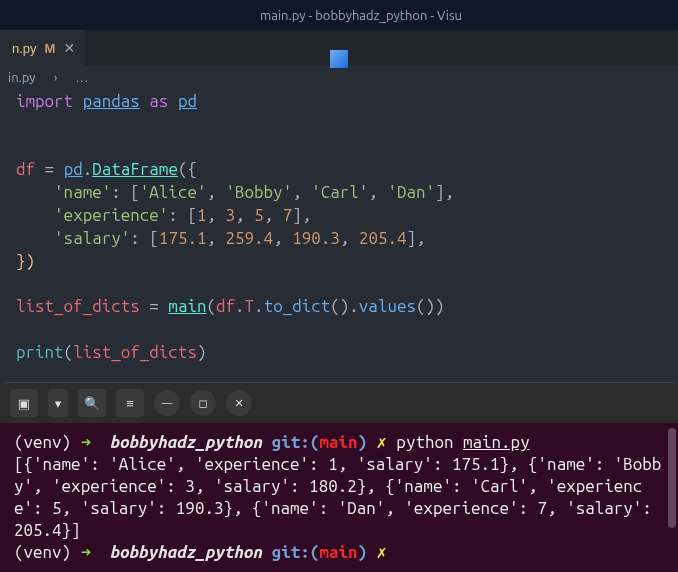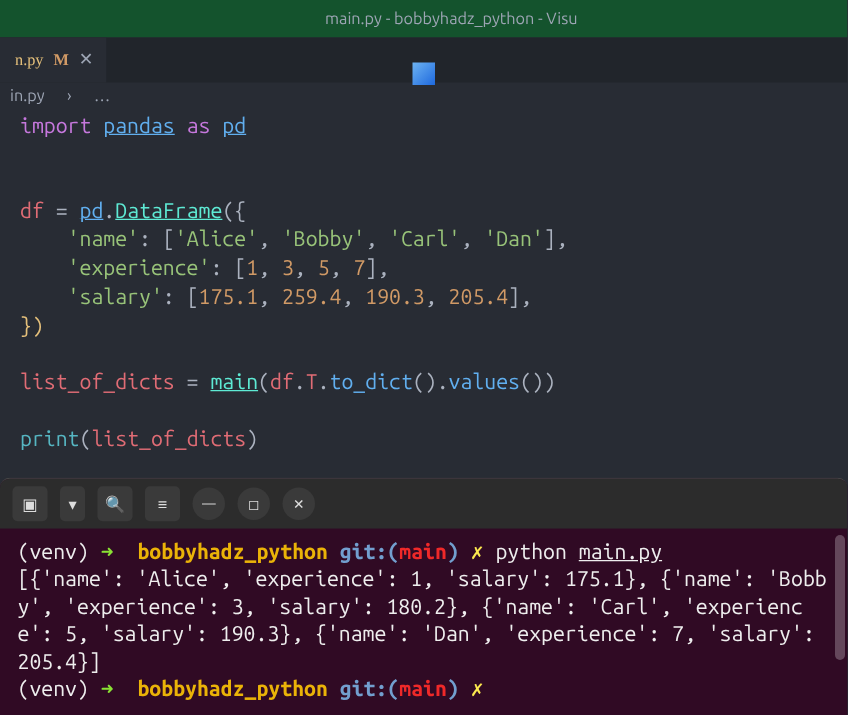--- a/index.html
+++ b/index.html
@@ -8,21 +8,21 @@
   height: 572px;
   background: #282c34;
   font-family: 'Ubuntu Mono', 'Consolas', monospace;
   font-size: 16px;
   color: #abb2bf;
   overflow: hidden;
   position: relative;
 }
 .titlebar {
   height: 30px;
-  background: #14532d;
+  background: #0f172a;
   display: flex;
   align-items: center;
   justify-content: center;
   color: #9da5b4;
   font-size: 13px;
   font-family: 'Ubuntu', sans-serif;
   padding-left: 44px;
 }
 .tabbar {
   height: 36px;
@@ -31,21 +31,21 @@
   align-items: center;
 }
 .tab {
   height: 36px;
   display: flex;
   align-items: center;
   padding: 0 10px 0 12px;
   background: #282c34;
   gap: 8px;
   font-size: 13px;
-  font-family: Liberation Serif, serif;
+  font-family: Liberation Sans, sans-serif;
 }
 .tab-name { color: #e5c07b; }
 .tab-mod { color: #d19a66; font-weight: bold; }
 .tab-close { color: #9da5b4; font-size: 14px; cursor: pointer; }
 .watermark {
   position: absolute;
   top: 50px;
   left: 50%;
   transform: translateX(-50%);
   color: #fff;
@@ -141,21 +141,21 @@
 .terminal-body {
   padding: 8px 14px;
   font-size: 17px;
   line-height: 22px;
   color: #eee;
   background: #300a24;
   white-space: pre-wrap;
   word-break: break-all;
 }
 .tgreen { color: #8ae234; }
-.tcyan { color: #eab308; font-weight: bold; }
+.tcyan { color: #e5e5e5; font-weight: bold; font-style: italic; }
 .tblue { color: #729fcf; font-weight: bold; }
 .tred { color: #ef2929; font-weight: bold; }
 .tyellow { color: #fce94f; font-weight: bold; }
 .tund { text-decoration: underline; }
 .scrollbar {
   position: absolute;
   right: 2px;
   top: 45px;
   width: 8px;
   height: 100px;

